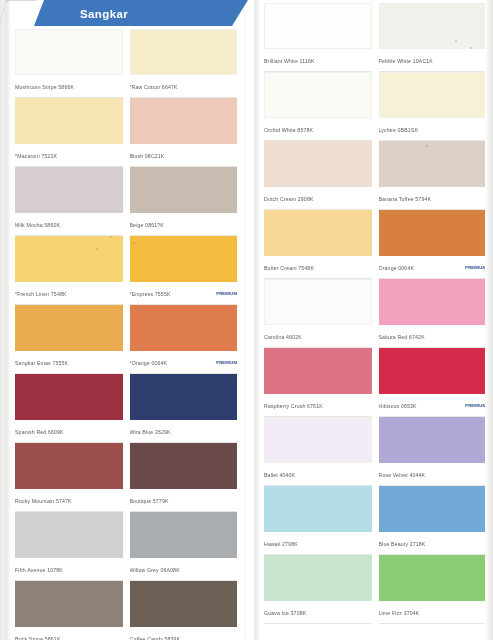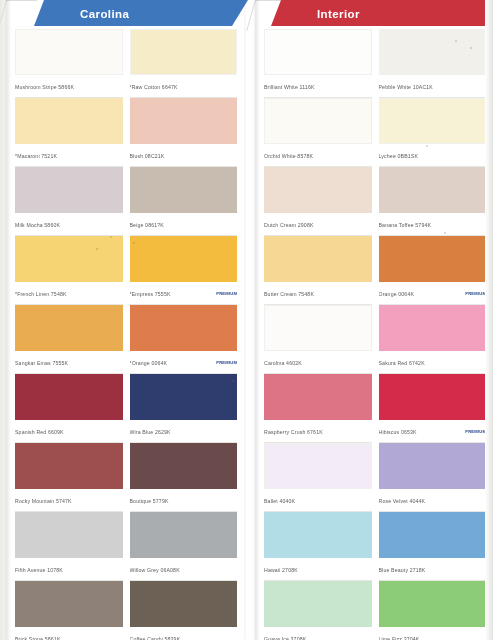--- a/index.html
+++ b/index.html
@@ -113,21 +113,21 @@
 </head>
 <body>
 
 <div class="scan">
   <div class="pages">
 
     <div class="page page-ext">
       <div class="banner-wrap">
         <div class="corner-fold"></div>
         <div class="banner banner-ext">
-          <span class="btxt">Carolina</span>
+          <span class="btxt">Sangkar</span>
         </div>
       </div>
       <div class="grid" id="grid-ext">
           <div class="cell">
             <div class="chip pale" style="background: rgb(251, 250, 247);"></div>
             <div class="label-row">
               <span class="label">Mushroom Stripe 5866K</span>
             </div>
           </div>
           <div class="cell">
@@ -234,26 +234,20 @@
               <span class="label">Coffee Candy 5839K</span>
             </div>
           </div>
         </div>
       <div class="edge-shadow" style="left:0"></div>
     </div>
 
     <div class="gutter"></div>
 
     <div class="page page-int">
-      <div class="banner-wrap">
-        <div class="corner-fold"></div>
-        <div class="banner banner-int">
-          <span class="btxt">Interior</span>
-        </div>
-      </div>
       <div class="grid" id="grid-int">
           <div class="cell">
             <div class="chip pale" style="background: rgb(253, 253, 251);"></div>
             <div class="label-row">
               <span class="label">Brilliant White 1116K</span>
             </div>
           </div>
           <div class="cell">
             <div class="chip pale" style="background: rgb(242, 240, 234);"></div>
             <div class="label-row">

